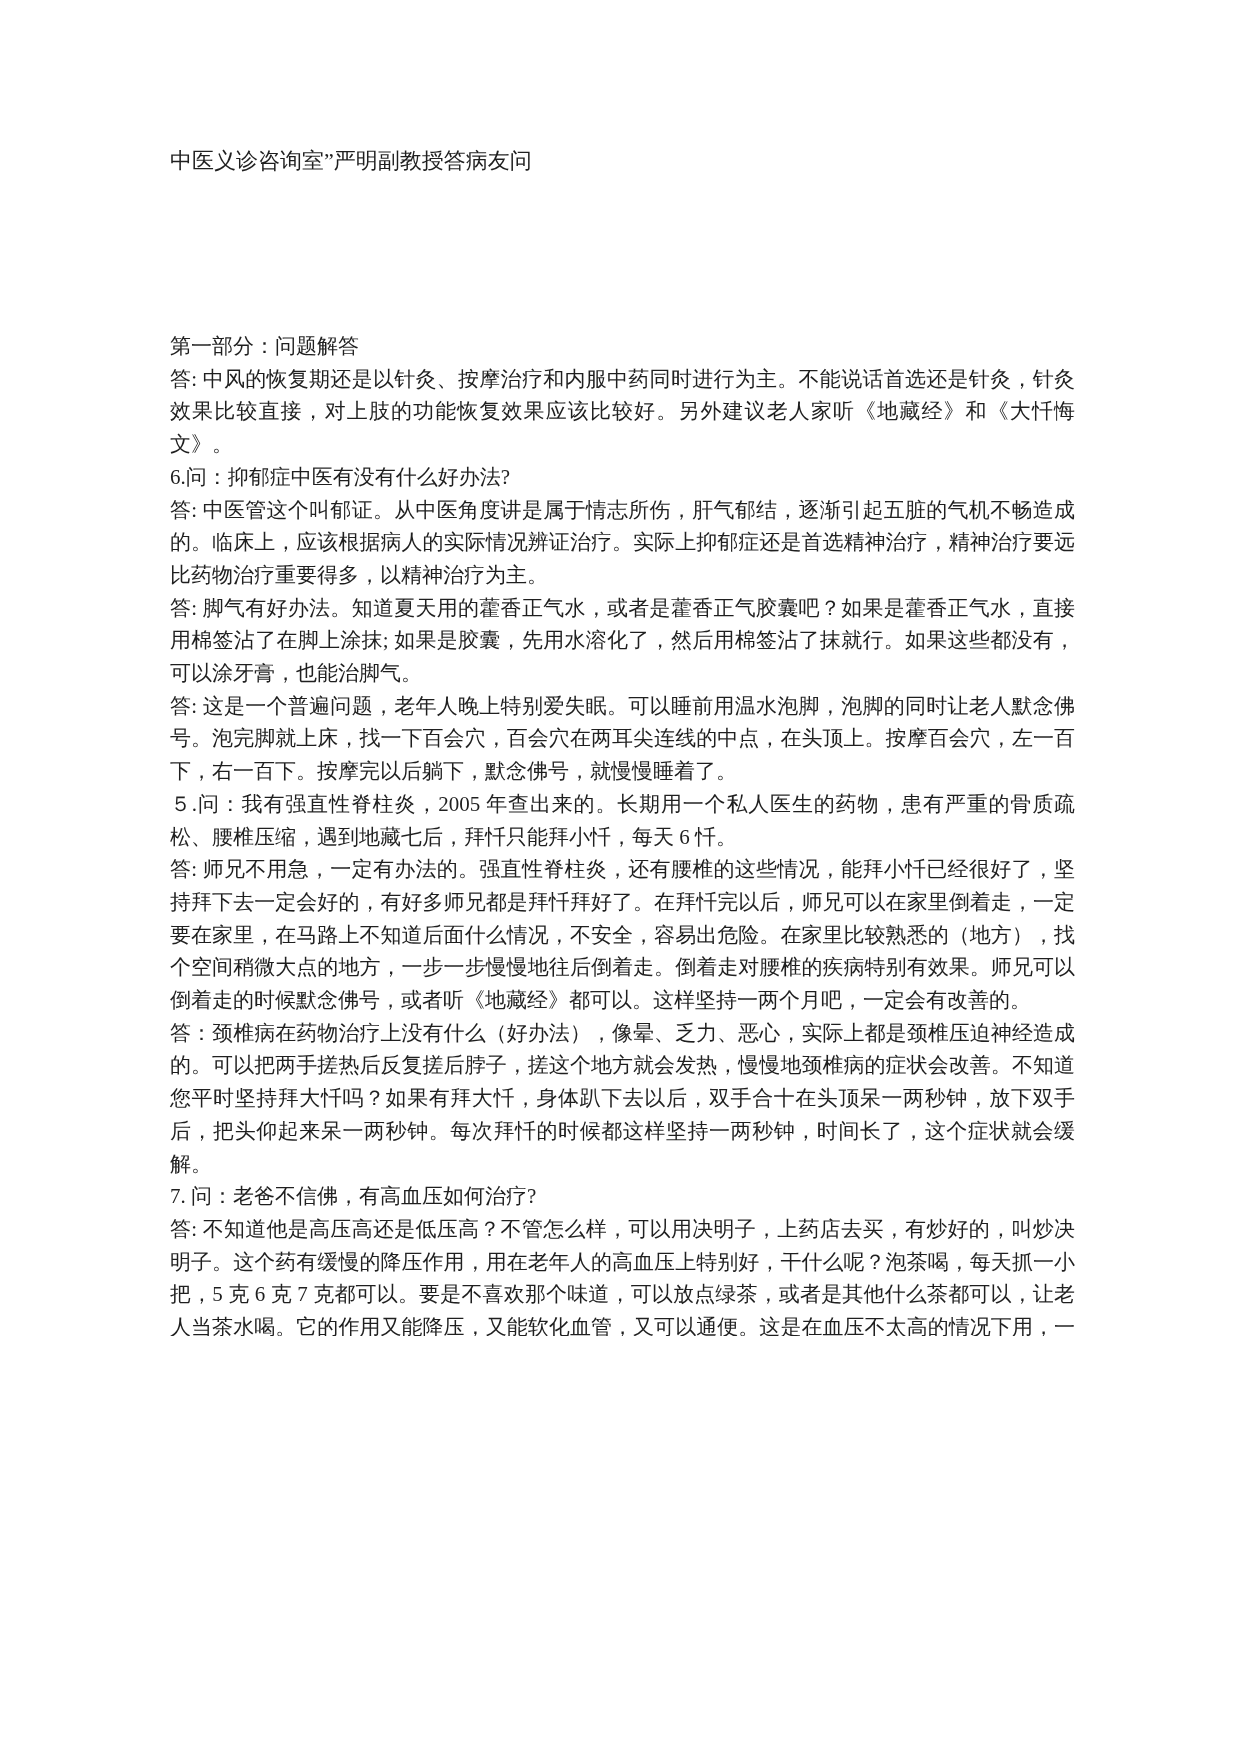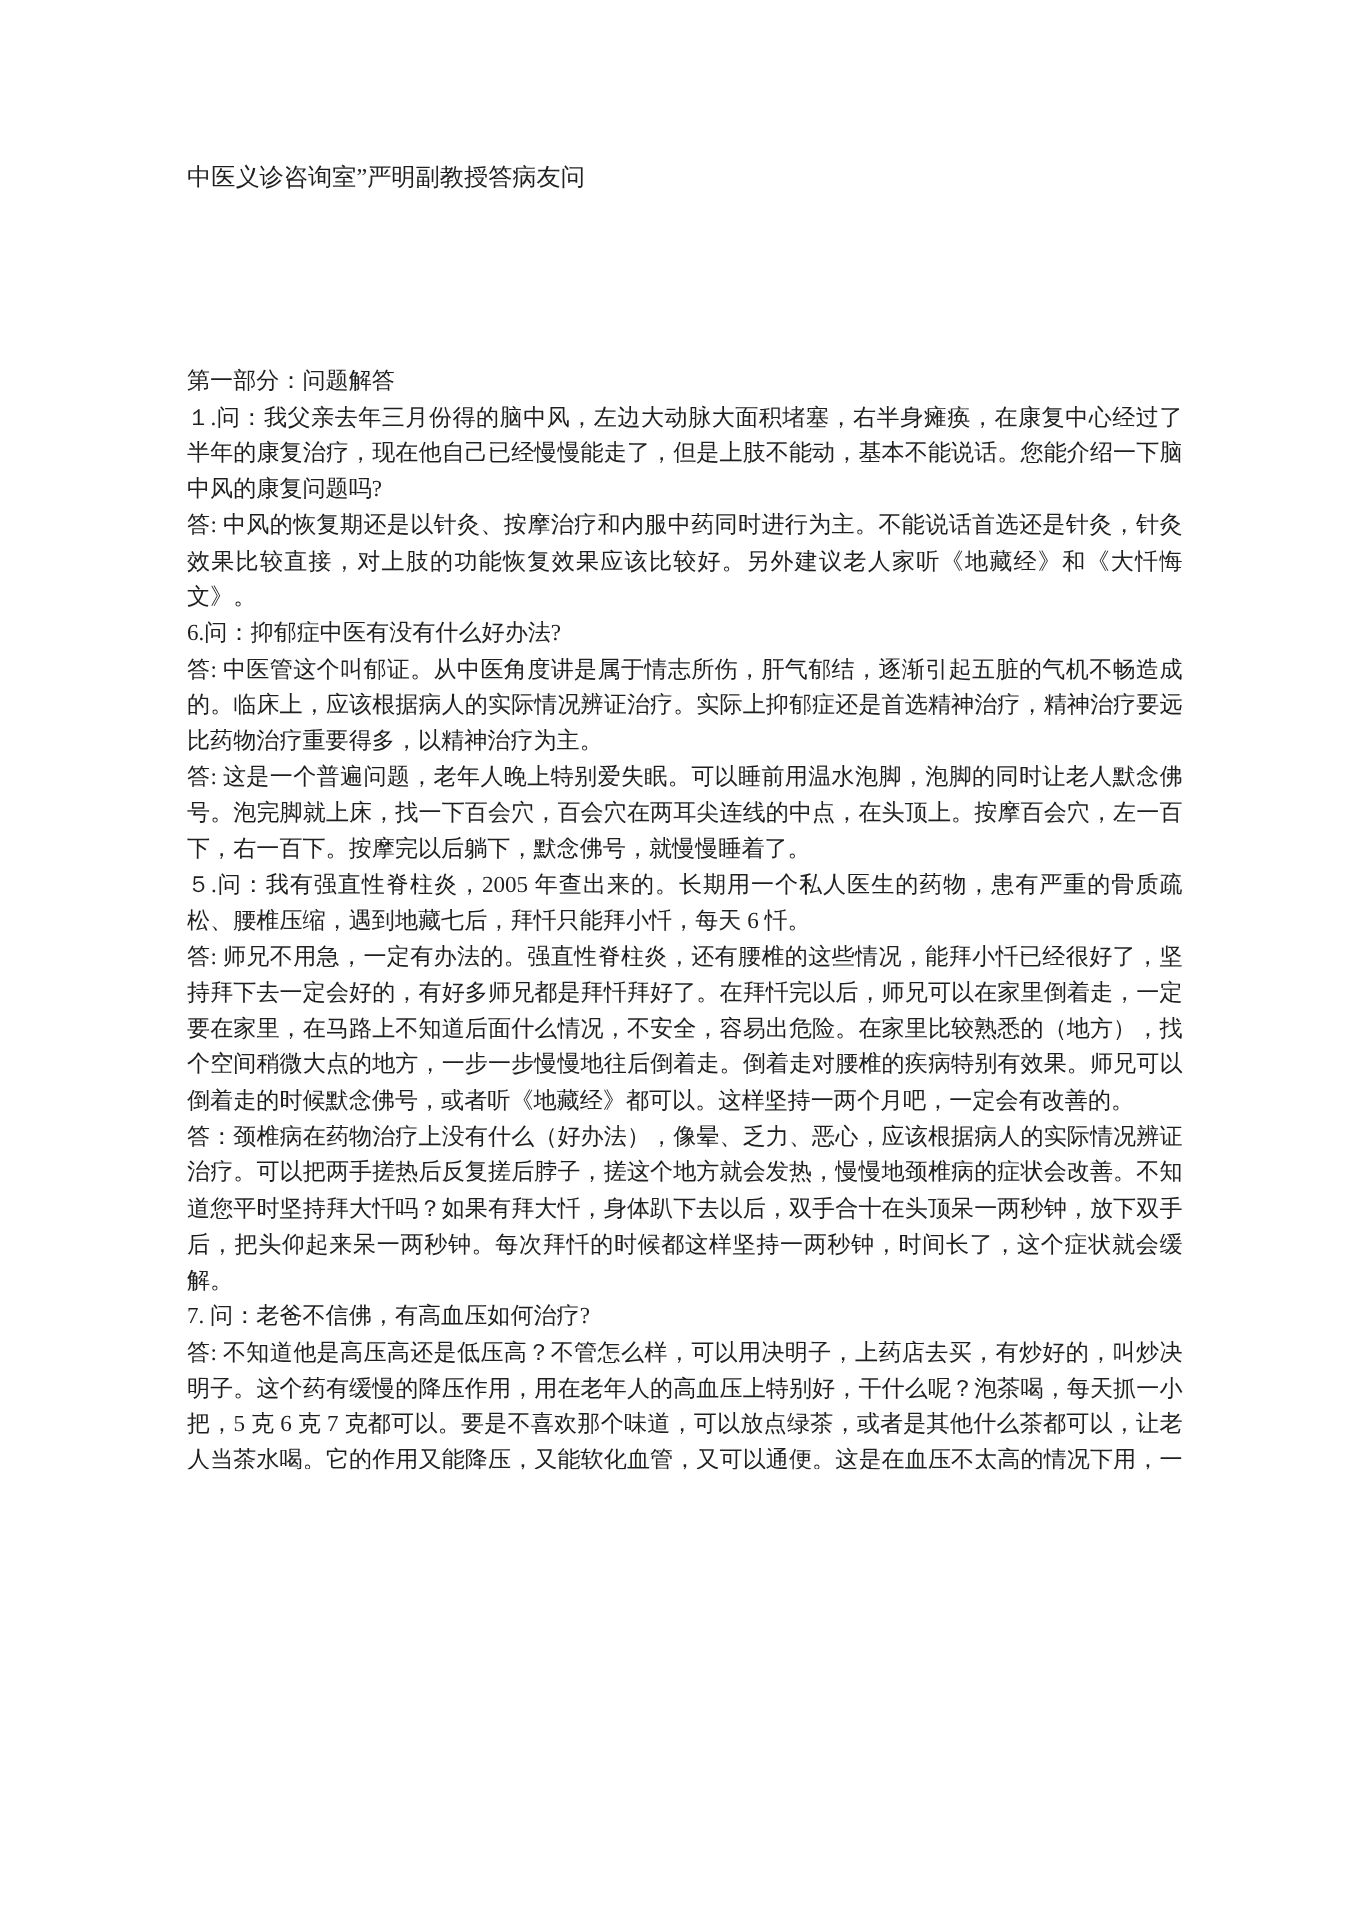--- a/index.html
+++ b/index.html
@@ -46,24 +46,24 @@
     text-align: left;
   }
 </style>
 </head>
 <body>
 
 <div class="page">
   <h1 class="doc-title">中医义诊咨询室”严明副教授答病友问</h1>
   <div class="content">
     <p class="heading">第一部分：问题解答</p>
-    <p class="q">１.问：我父亲去年三月份得的脑中风，左边大动脉大面积堵塞，右半身瘫痪，在康复中心经过了半年的康复治疗，现在他自己已经慢慢能走了，但是上肢不能动，基本不能说话。您能介绍一下脑中风的康复问题吗?</p>
     <p class="a">答: 中风的恢复期还是以针灸、按摩治疗和内服中药同时进行为主。不能说话首选还是针灸，针灸效果比较直接，对上肢的功能恢复效果应该比较好。另外建议老人家听《地藏经》和《大忏悔文》。</p>
     <p class="q">6.问：抑郁症中医有没有什么好办法?</p>
     <p class="a">答: 中医管这个叫郁证。从中医角度讲是属于情志所伤，肝气郁结，逐渐引起五脏的气机不畅造成的。临床上，应该根据病人的实际情况辨证治疗。实际上抑郁症还是首选精神治疗，精神治疗要远比药物治疗重要得多，以精神治疗为主。</p>
+    <p class="a">答: 脚气有好办法。知道夏天用的藿香正气水，或者是藿香正气胶囊吧？如果是藿香正气水，直接用棉签沾了在脚上涂抹; 如果是胶囊，先用水溶化了，然后用棉签沾了抹就行。如果这些都没有，可以涂牙膏，也能治脚气。</p>
     <p class="a">答: 这是一个普遍问题，老年人晚上特别爱失眠。可以睡前用温水泡脚，泡脚的同时让老人默念佛号。泡完脚就上床，找一下百会穴，百会穴在两耳尖连线的中点，在头顶上。按摩百会穴，左一百下，右一百下。按摩完以后躺下，默念佛号，就慢慢睡着了。</p>
     <p class="q">５.问：我有强直性脊柱炎，2005 年查出来的。长期用一个私人医生的药物，患有严重的骨质疏松、腰椎压缩，遇到地藏七后，拜忏只能拜小忏，每天 6 忏。</p>
     <p class="a">答: 师兄不用急，一定有办法的。强直性脊柱炎，还有腰椎的这些情况，能拜小忏已经很好了，坚持拜下去一定会好的，有好多师兄都是拜忏拜好了。在拜忏完以后，师兄可以在家里倒着走，一定要在家里，在马路上不知道后面什么情况，不安全，容易出危险。在家里比较熟悉的（地方），找个空间稍微大点的地方，一步一步慢慢地往后倒着走。倒着走对腰椎的疾病特别有效果。师兄可以倒着走的时候默念佛号，或者听《地藏经》都可以。这样坚持一两个月吧，一定会有改善的。</p>
-    <p class="a">答：颈椎病在药物治疗上没有什么（好办法），像晕、乏力、恶心，应该根据病人的实际情况辨证治疗。可以把两手搓热后反复搓后脖子，搓这个地方就会发热，慢慢地颈椎病的症状会改善。不知道您平时坚持拜大忏吗？如果有拜大忏，身体趴下去以后，双手合十在头顶呆一两秒钟，放下双手后，把头仰起来呆一两秒钟。每次拜忏的时候都这样坚持一两秒钟，时间长了，这个症状就会缓解。</p>
+    <p class="a">答：颈椎病在药物治疗上没有什么（好办法），像晕、乏力、恶心，实际上都是颈椎压迫神经造成的。可以把两手搓热后反复搓后脖子，搓这个地方就会发热，慢慢地颈椎病的症状会改善。不知道您平时坚持拜大忏吗？如果有拜大忏，身体趴下去以后，双手合十在头顶呆一两秒钟，放下双手后，把头仰起来呆一两秒钟。每次拜忏的时候都这样坚持一两秒钟，时间长了，这个症状就会缓解。</p>
     <p class="q">7. 问：老爸不信佛，有高血压如何治疗?</p>
     <p class="a">答: 不知道他是高压高还是低压高？不管怎么样，可以用决明子，上药店去买，有炒好的，叫炒决明子。这个药有缓慢的降压作用，用在老年人的高血压上特别好，干什么呢？泡茶喝，每天抓一小把，5 克 6 克 7 克都可以。要是不喜欢那个味道，可以放点绿茶，或者是其他什么茶都可以，让老人当茶水喝。它的作用又能降压，又能软化血管，又可以通便。这是在血压不太高的情况下用，一般判定老年人的血压是，高压在 140，低压在 90 以上，这个叫高</p>
   </div>
 </div>
 
 </body></html>

